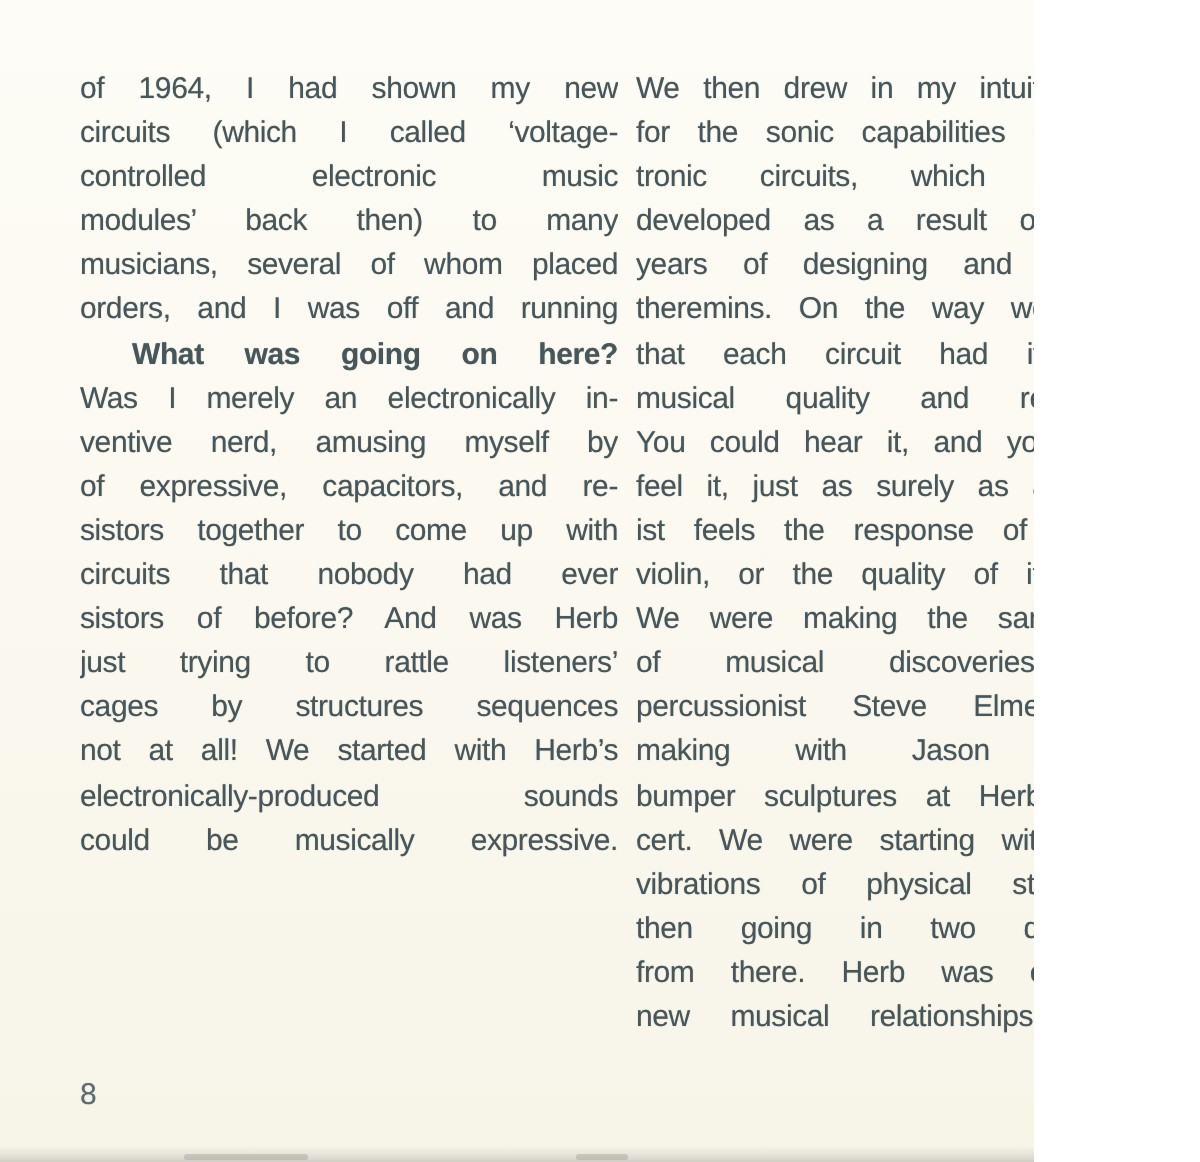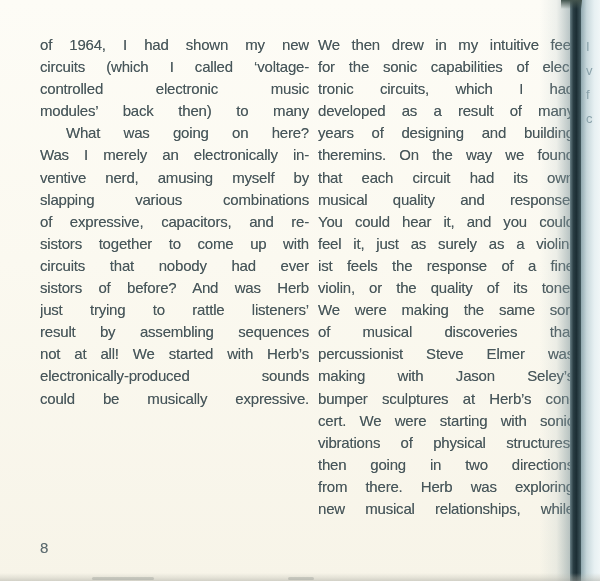--- a/index.html
+++ b/index.html
@@ -9,21 +9,21 @@
     --edge-dark: #1c2e34;
     --sliver-light: #e7f0f2;
   }
   html, body {
     margin: 0;
     padding: 0;
     background: #ffffff;
   }
   .scan {
     position: relative;
-    width: 600px;
+    width: 517px;
     height: 581px;
     overflow: hidden;
     background:
       linear-gradient(180deg, #fdfcf6 0%, var(--paper) 45%, #f7f4e8 100%);
     font-family: "Liberation Sans", "DejaVu Sans", sans-serif;
   }
   .column {
     position: absolute;
     top: 34px;
     color: var(--ink);
@@ -34,21 +34,21 @@
   }
   .column.left  { left: 40px;  width: 269px; }
   .column.right { left: 318px; width: 256px; }
   .line {
     height: 22.1px;
     overflow: hidden;
     text-align: justify;
     text-align-last: justify;
     white-space: normal;
   }
-  .line.indent { text-indent: 26px; }
+  .line.indent { text-indent: 26px; font-weight: bold; }
   .line.flush-left { text-align-last: left; }
   .page-number {
     position: absolute;
     left: 40px;
     top: 539px;
     font-size: 15px;
     color: var(--pageno);
     text-shadow: 0 0 0.5px rgba(93, 108, 112, 0.5);
   }
   
@@ -128,30 +128,31 @@
 </head>
 <body>
 
 <div class="scan">
 
   <div class="column left">
       <div class="line">of 1964, I had shown my new</div>
       <div class="line">circuits (which I called ‘voltage-</div>
       <div class="line">controlled electronic music</div>
       <div class="line">modules’ back then) to many</div>
+      <div class="line">musicians, several of whom placed</div>
+      <div class="line">orders, and I was off and running</div>
       <div class="line indent">What was going on here?</div>
       <div class="line">Was I merely an electronically in-</div>
       <div class="line">ventive nerd, amusing myself by</div>
-      <div class="line">slapping various combinations</div>
       <div class="line">of expressive, capacitors, and re-</div>
       <div class="line">sistors together to come up with</div>
       <div class="line">circuits that nobody had ever</div>
       <div class="line">sistors of before? And was Herb</div>
       <div class="line">just trying to rattle listeners’</div>
-      <div class="line">result by assembling sequences</div>
+      <div class="line">cages by structures sequences</div>
       <div class="line">not at all! We started with Herb’s</div>
       <div class="line">electronically-produced sounds</div>
       <div class="line">could be musically expressive.</div>
     </div>
 
   <div class="column right">
       <div class="line">We then drew in my intuitive feel</div>
       <div class="line">for the sonic capabilities of elec-</div>
       <div class="line">tronic circuits, which I had</div>
       <div class="line">developed as a result of many</div>

